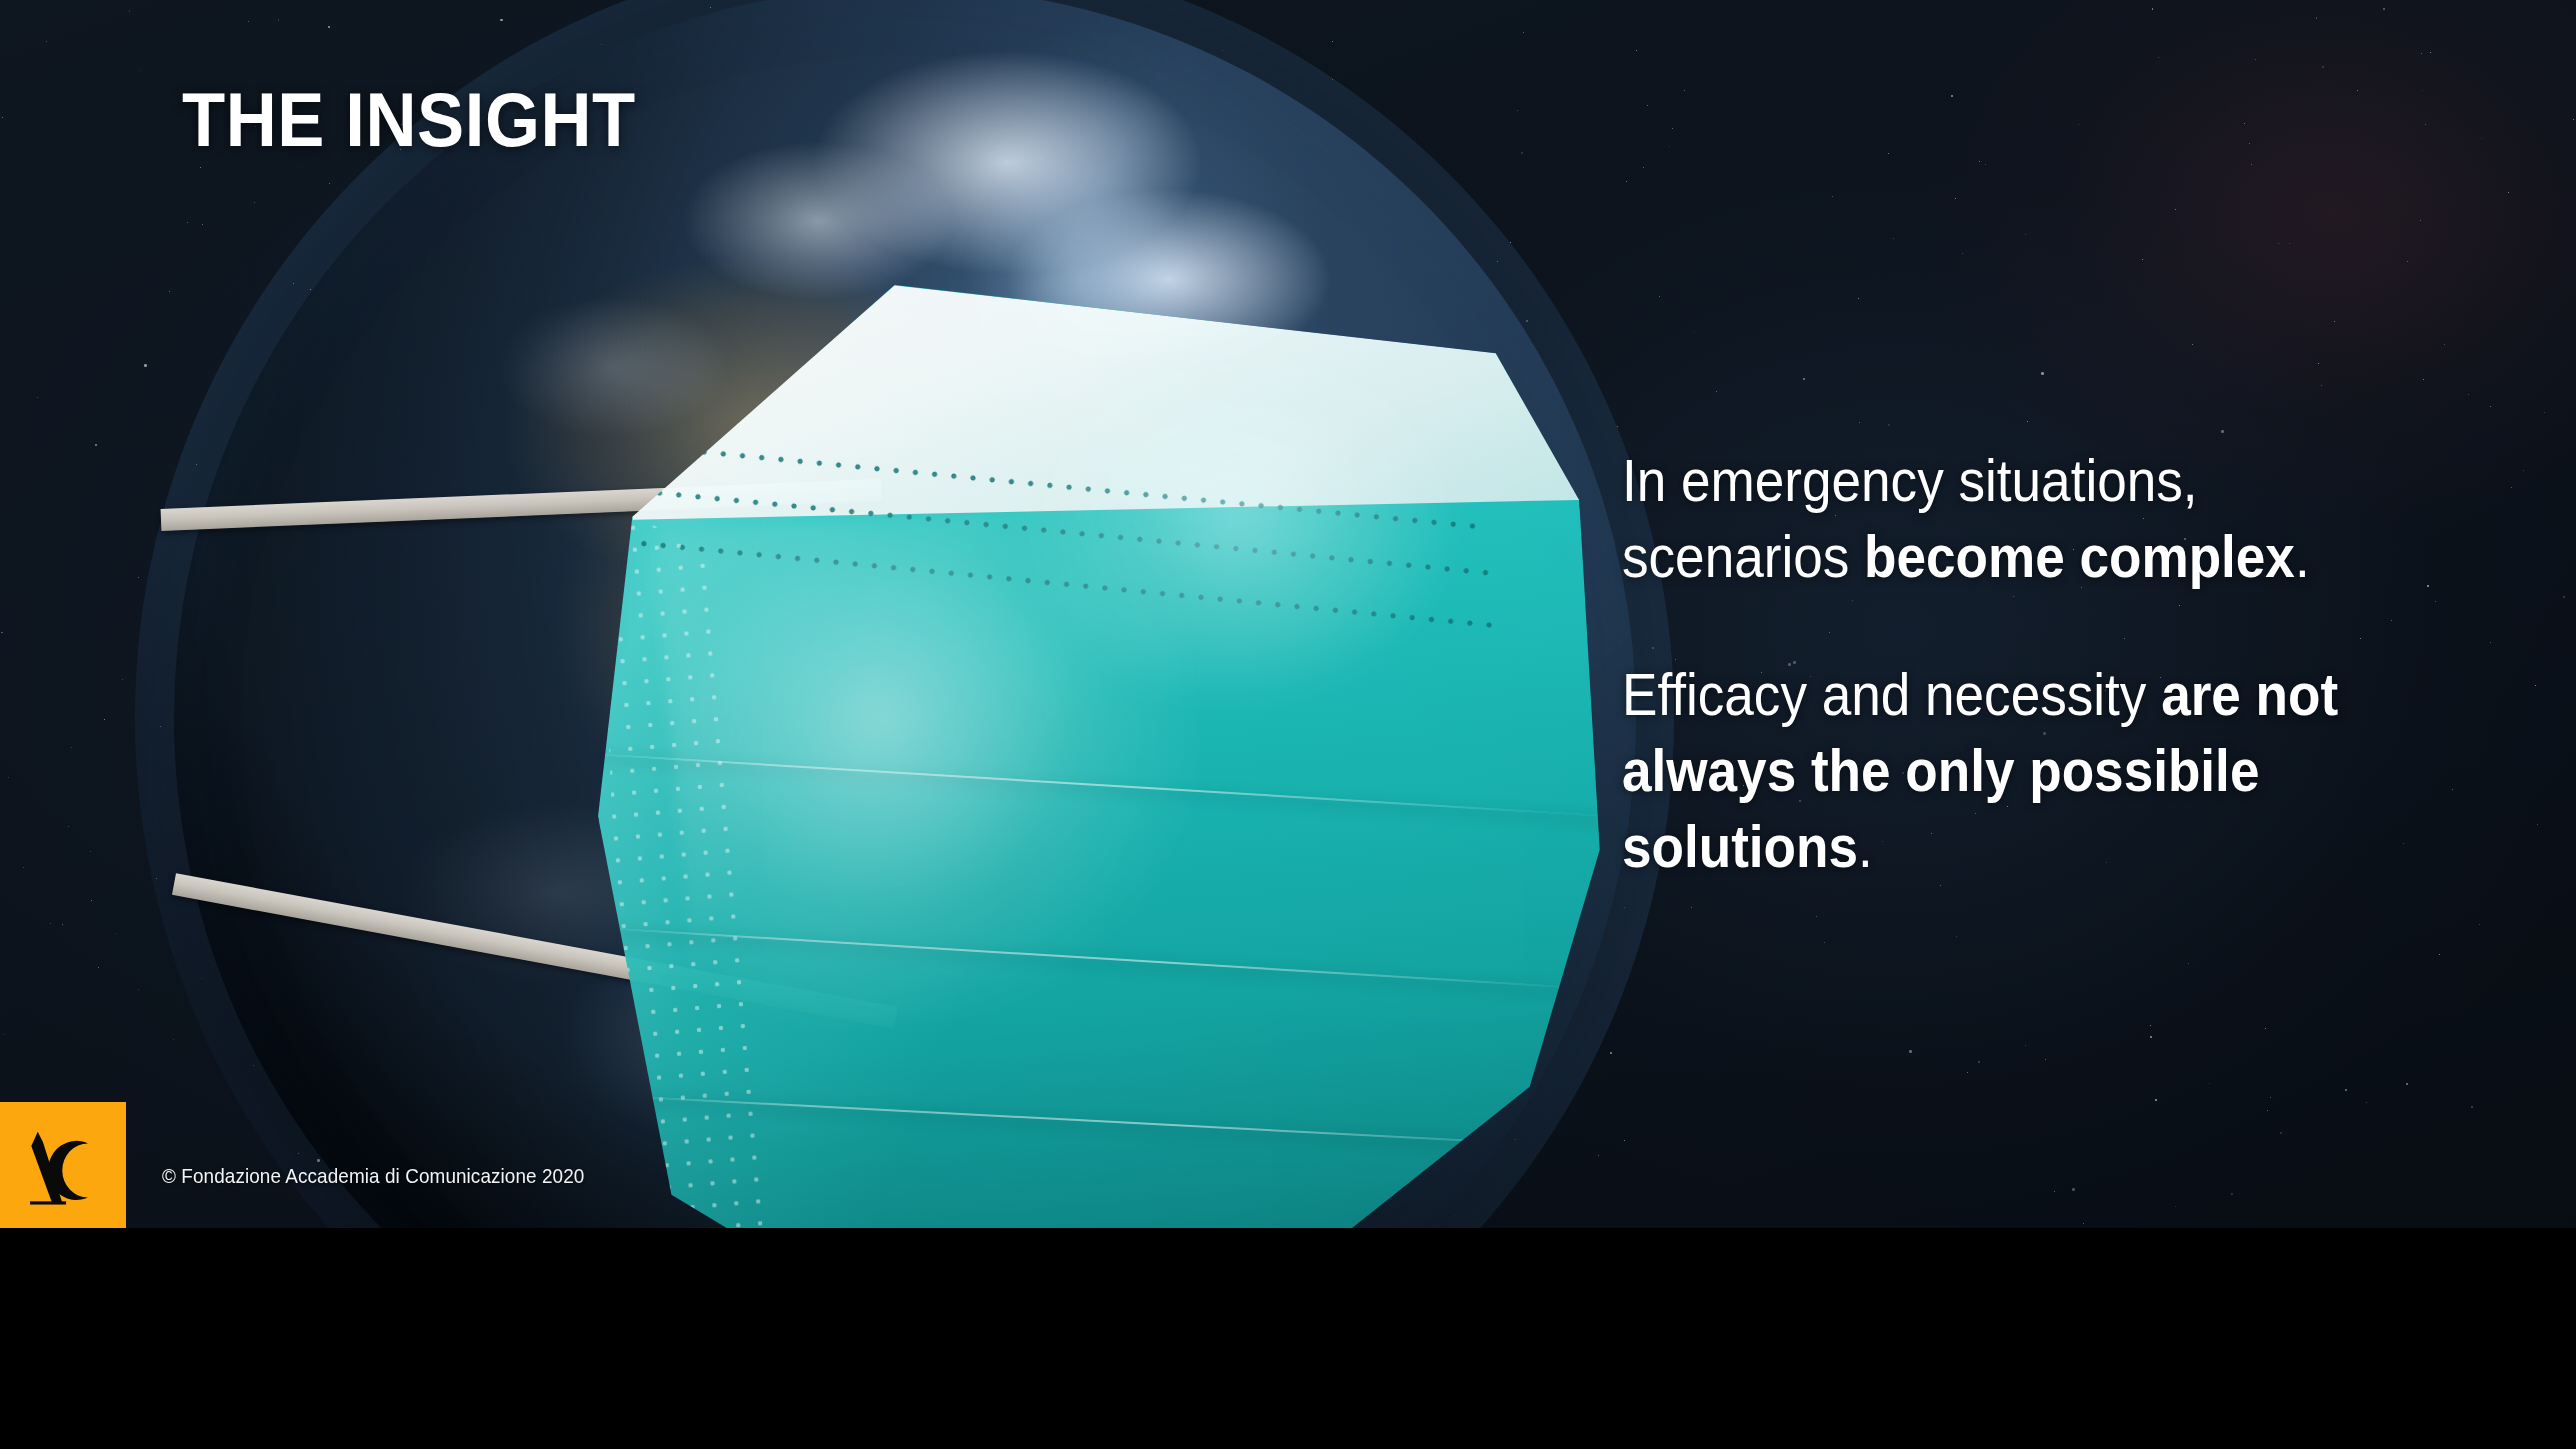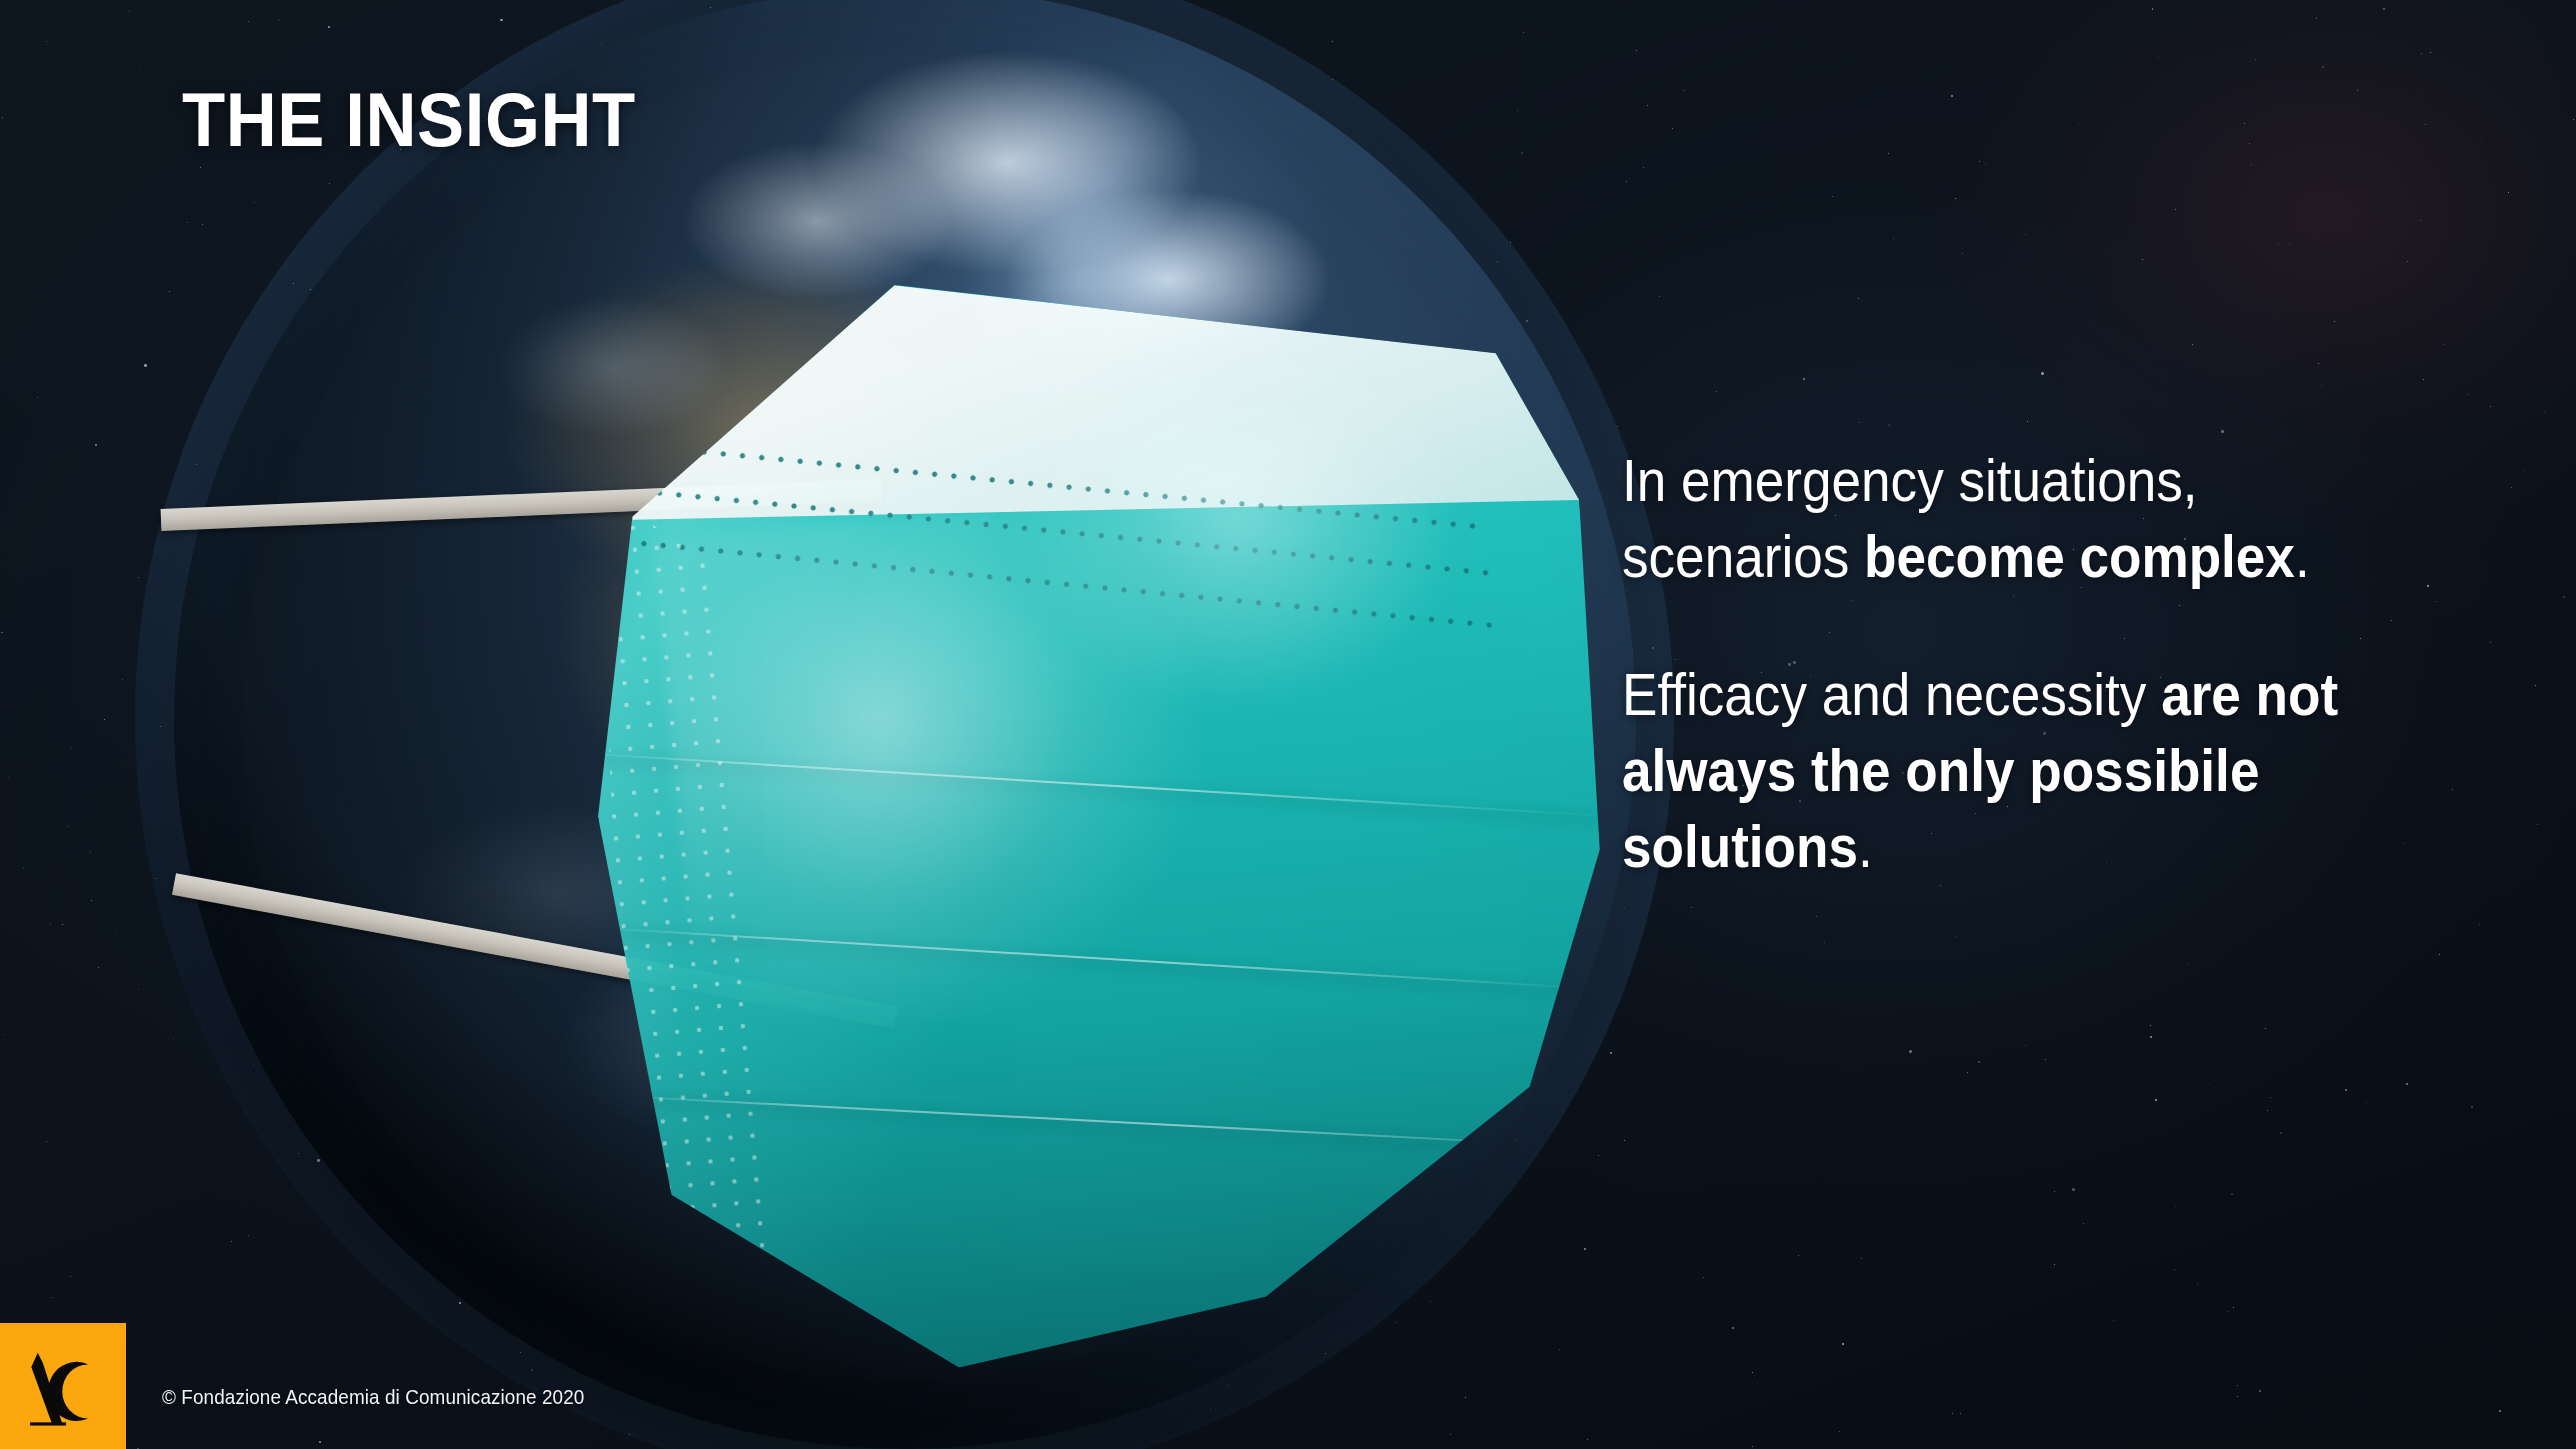--- a/index.html
+++ b/index.html
@@ -1,19 +1,19 @@
 <!DOCTYPE html>
 <html style="font-size:10.3px"><head>
 <meta charset="utf-8">
 <style>
   html,body{margin:0;padding:0;background:#000;}
   body{width:2576px;height:1449px;overflow:hidden;
        font-family:"Liberation Sans",sans-serif;}
 
-  .slide{position:relative;width:2576px;height:1449px;overflow:hidden;
+  .slide{position:relative;width:2576px;height:1228px;overflow:hidden;
          background:#0b121a;}
 
   
   .space{position:absolute;inset:0;
     background:
       radial-gradient(ellipse 580px 451px at 2331px 213px, rgba(150,60,70,.16) 0%, rgba(120,45,60,.05) 45%, rgba(0,0,0,0) 72%),
       radial-gradient(ellipse 966px 837px at 1900px 631px, rgba(26,42,62,.55) 0%, rgba(14,22,34,.2) 55%, rgba(0,0,0,0) 80%),
       radial-gradient(ellipse 1159px 966px at 773px 644px, rgba(20,34,52,.45) 0%, rgba(0,0,0,0) 75%),
       linear-gradient(160deg,#0e1620 0%,#0c131c 40%,#080d14 100%);
   }

